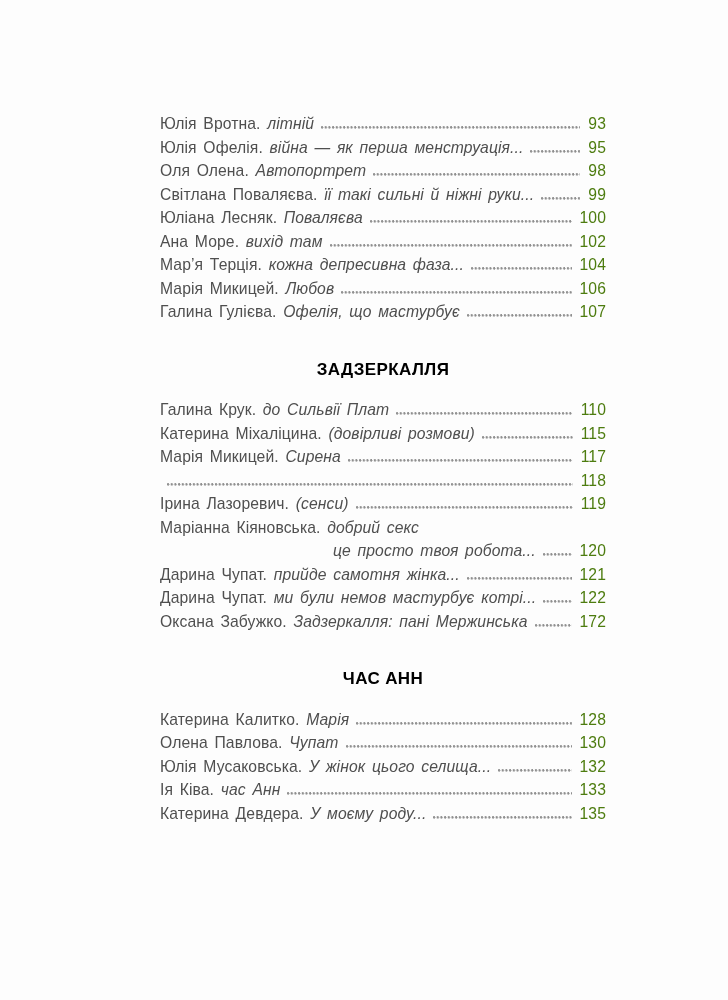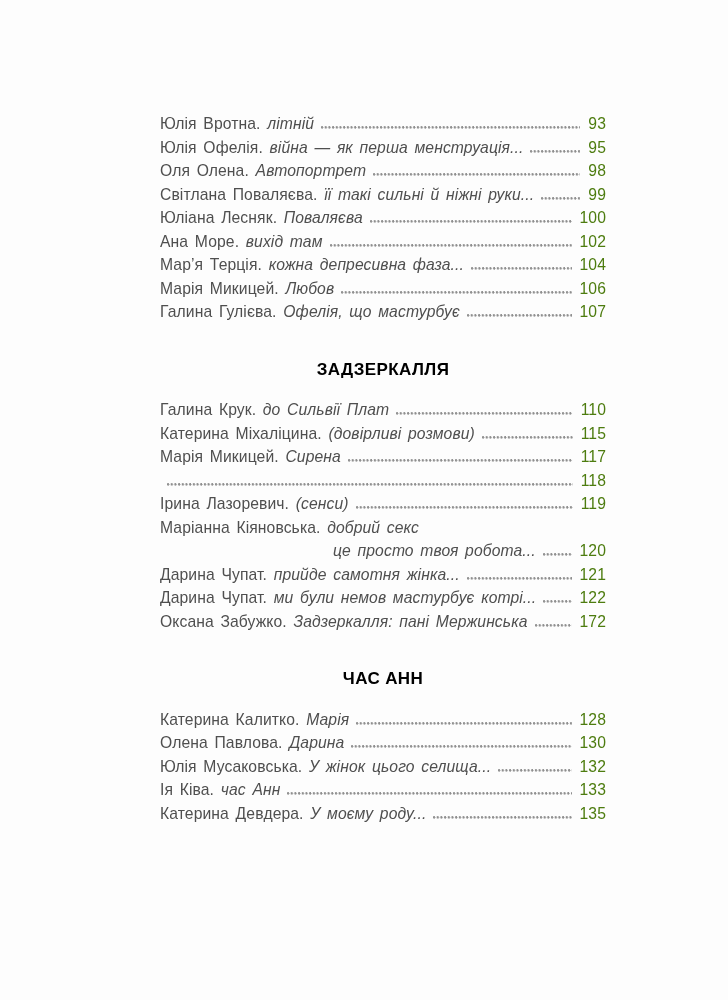--- a/index.html
+++ b/index.html
@@ -166,21 +166,21 @@
 
   <section class="toc-section">
     <h2 class="section-heading">ЧАС АНН</h2>
     <ul class="toc-list">
         <li class="toc-row">
           <span class="entry-text"><span class="author">Катерина Калитко.</span> <span class="title">Марія</span></span>
           <span class="dots"></span>
           <span class="pagenum">128</span>
         </li>
         <li class="toc-row">
-          <span class="entry-text"><span class="author">Олена Павлова.</span> <span class="title">Дарина</span></span>
+          <span class="entry-text"><span class="author">Олена Павлова.</span> <span class="title">Чупат</span></span>
           <span class="dots"></span>
           <span class="pagenum">130</span>
         </li>
         <li class="toc-row">
           <span class="entry-text"><span class="author">Юлія Мусаковська.</span> <span class="title">У жінок цього селища...</span></span>
           <span class="dots"></span>
           <span class="pagenum">132</span>
         </li>
         <li class="toc-row">
           <span class="entry-text"><span class="author">Ія Ківа.</span> <span class="title">час Анн</span></span>

